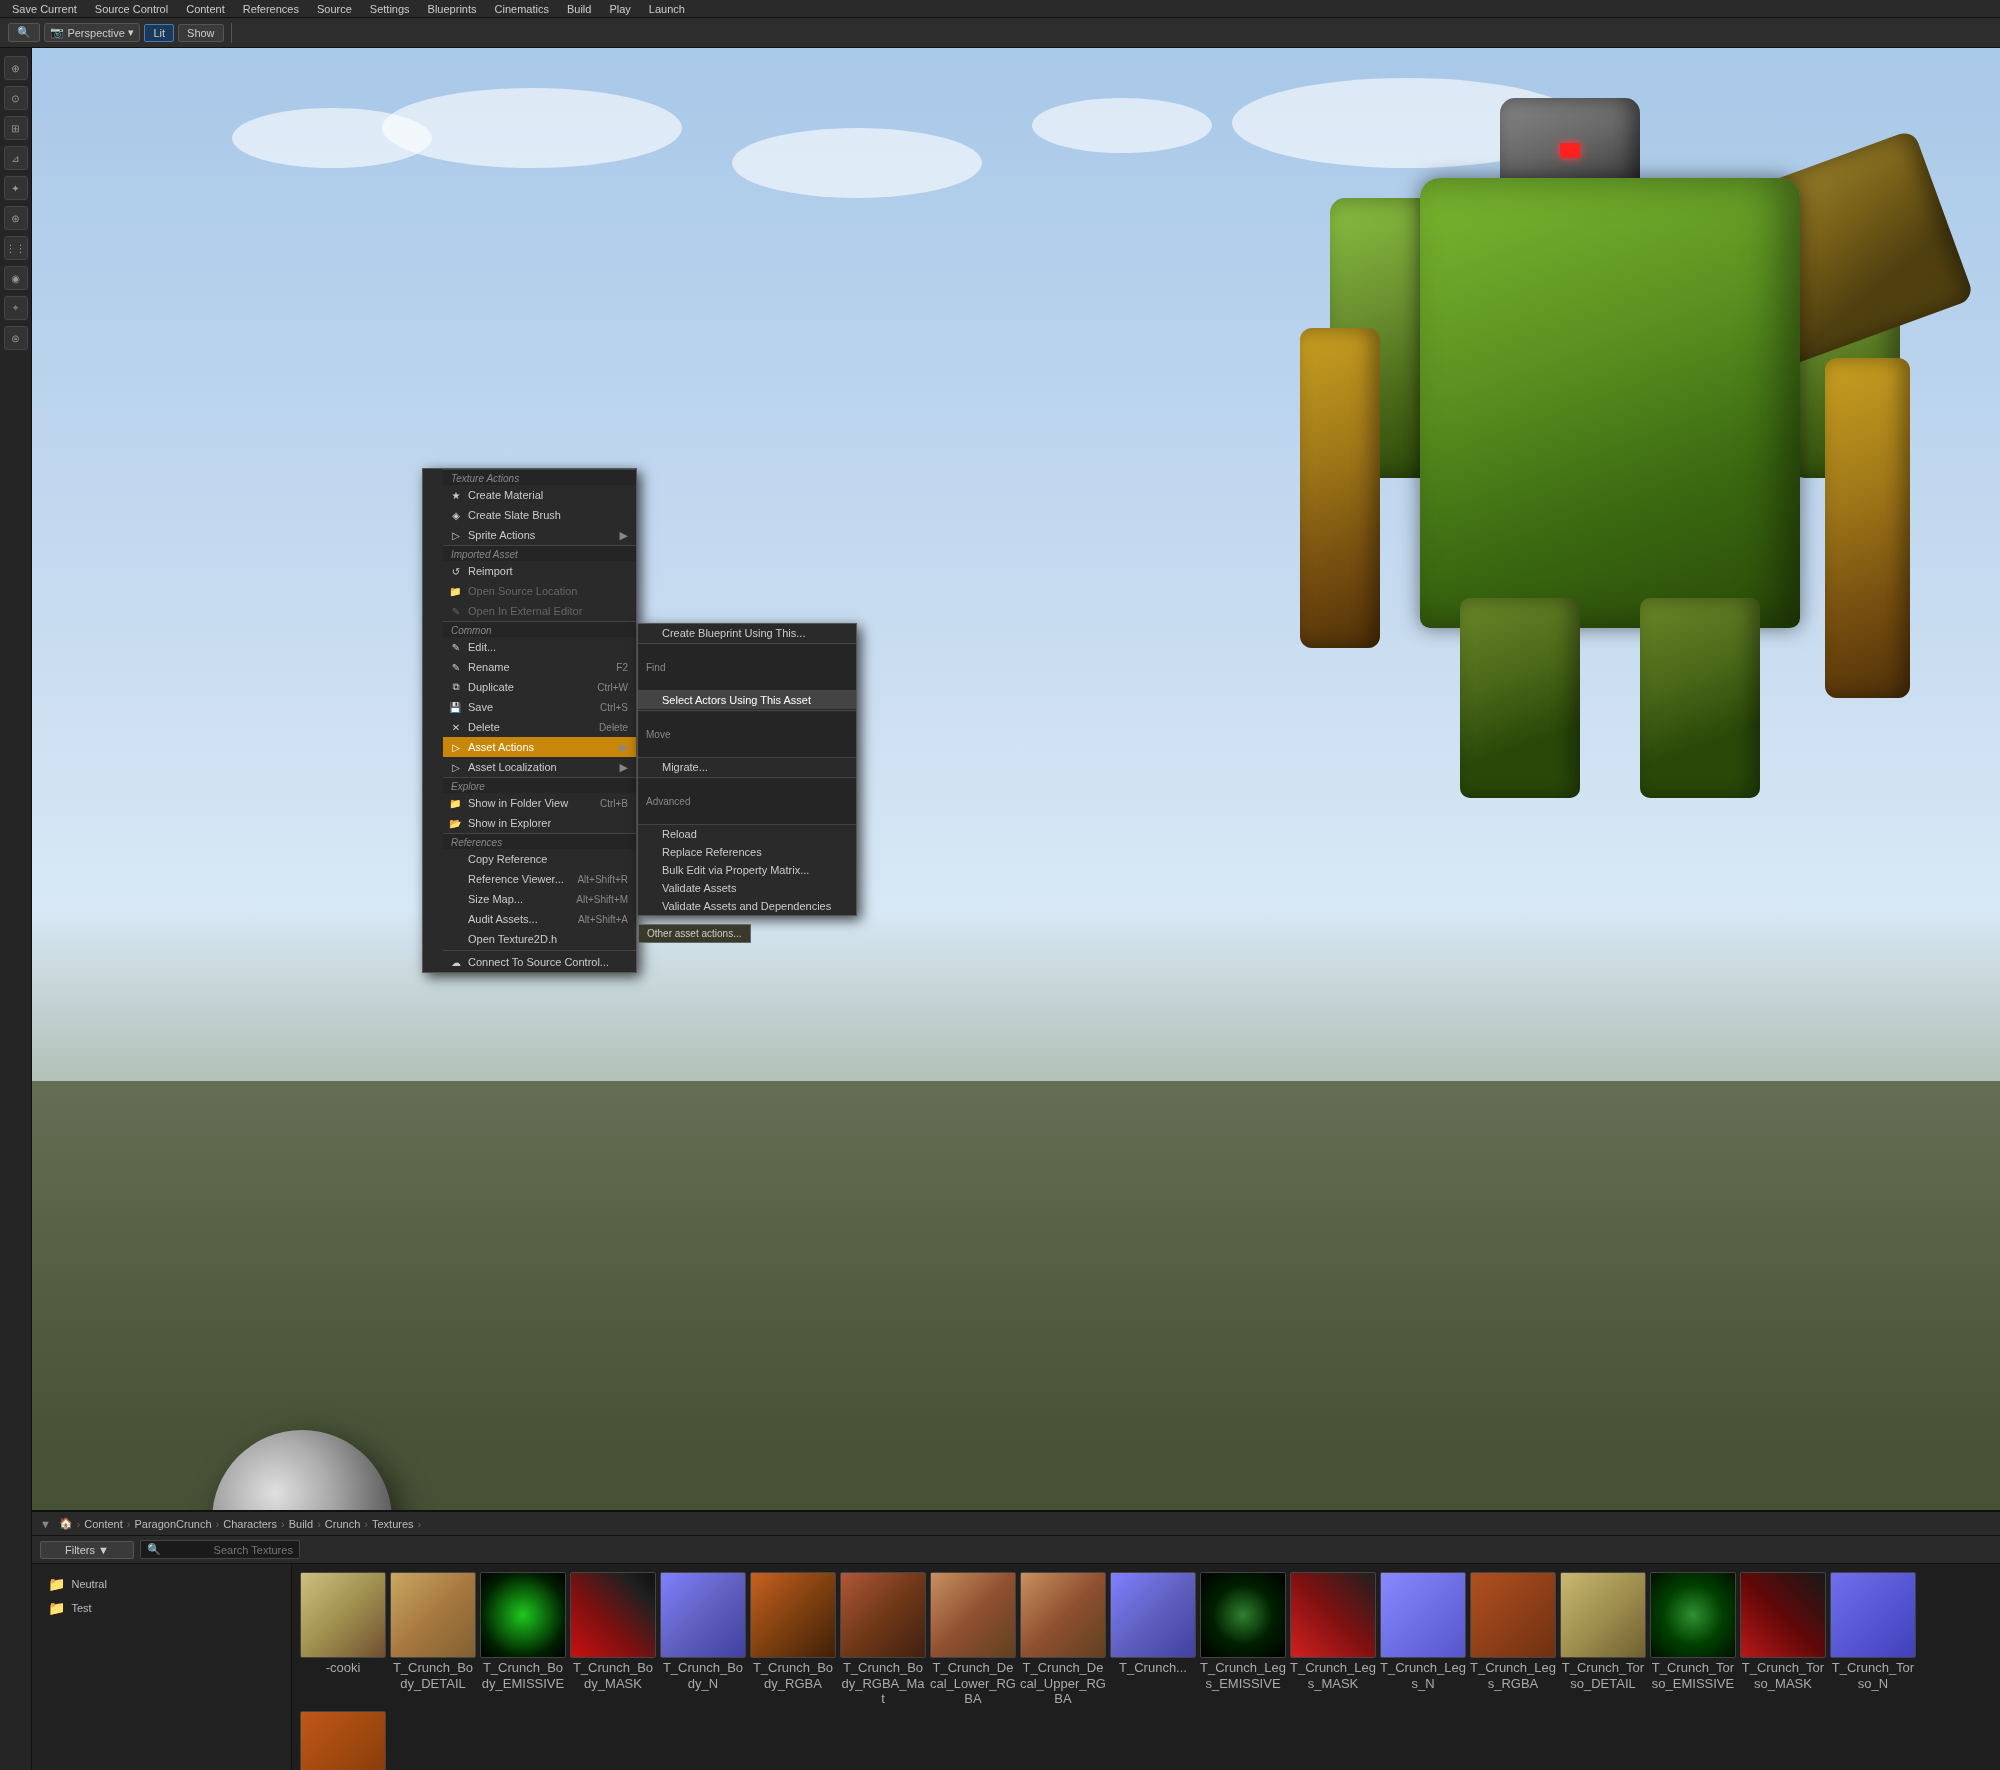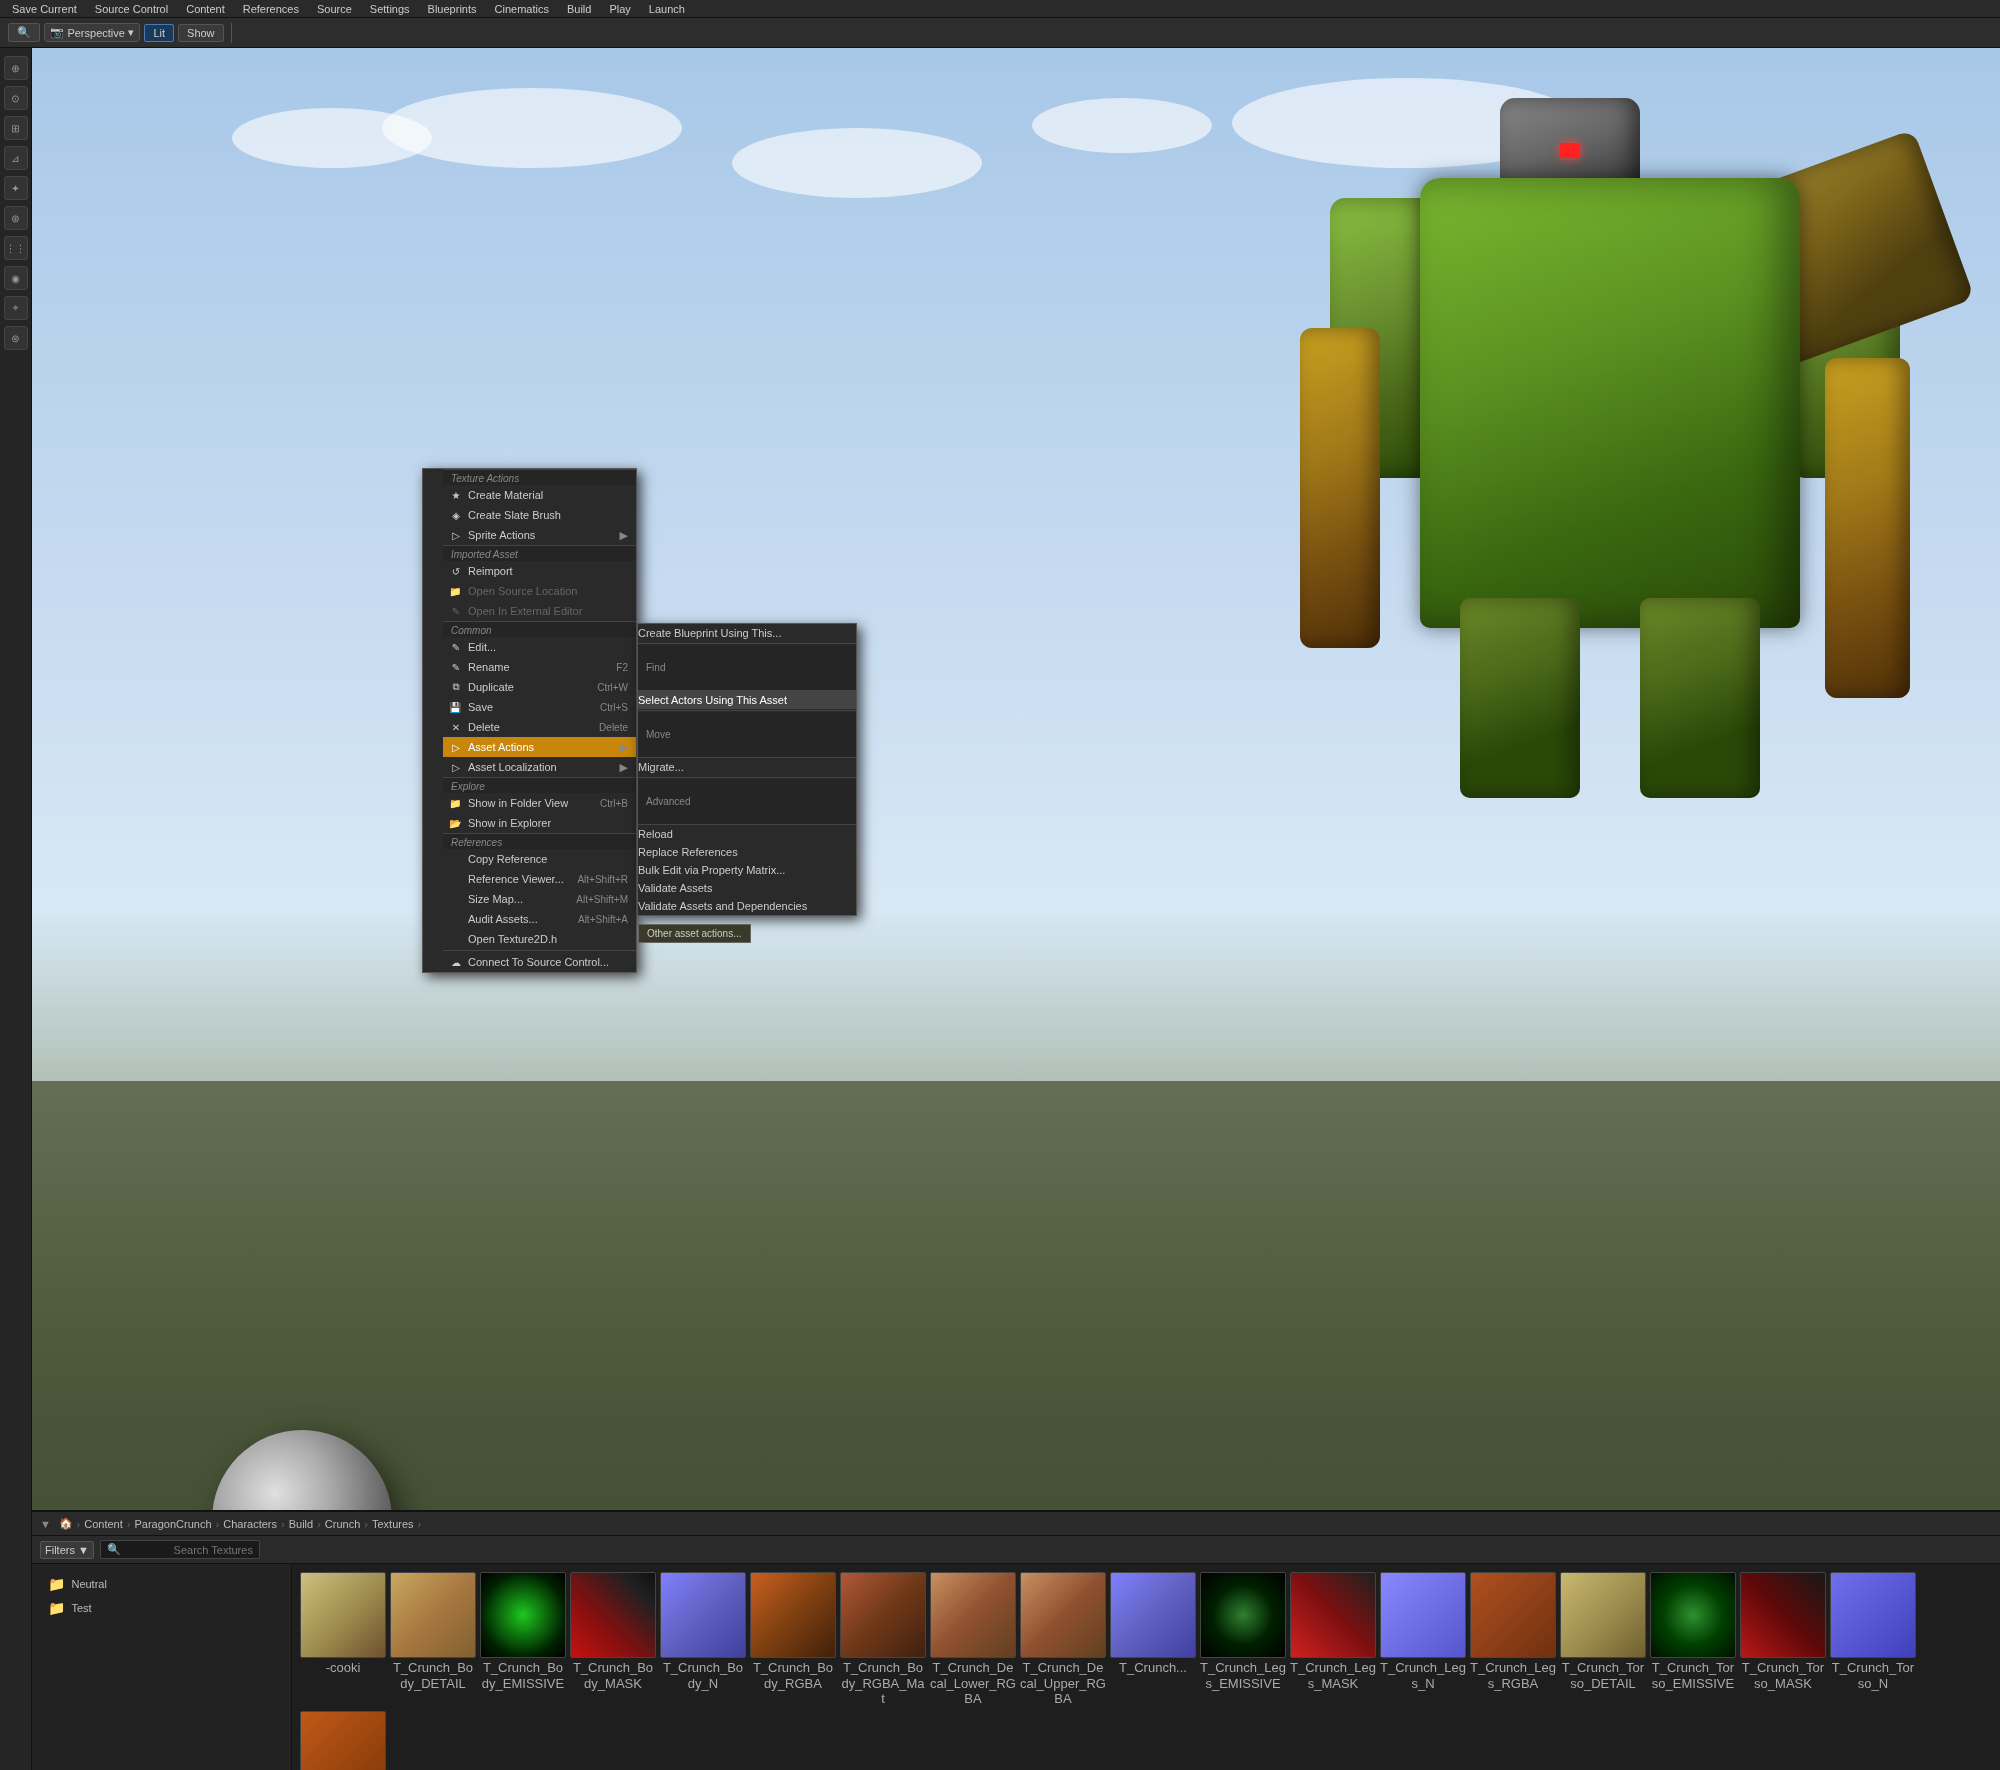--- a/index.html
+++ b/index.html
@@ -229,21 +229,21 @@
       padding: 17px 8px;
       color: #888;
       font-size: 10px;
       background: #252525;
       border-bottom: 1px solid #444;
     }
 
     .submenu-item {
       display: flex;
       align-items: flex-end;
-      padding: 3px 0;
+      padding: 3px 24px;
       cursor: pointer;
       color: #ccc;
       white-space: nowrap;
     }
     .submenu-item.highlighted { background: #444; color: #fff; }
 
     .tooltip-box {
       position: absolute;
       bottom: -28px;
       left: 0;
@@ -310,21 +310,21 @@
       background: transparent;
       border: none;
       color: #ccc;
       font-size: 11px;
       outline: none;
       width: 100%;
       text-align: right;
     }
 
     .filter-btn {
-      padding: 2px 4px;
+      padding: 2px 24px;
       background: #3a3a3a;
       border: 1px solid #555;
       color: #ccc;
       font-size: 11px;
       cursor: pointer;
       border-radius: 2px;
     }
 
     
     .asset-grid-wrapper {

